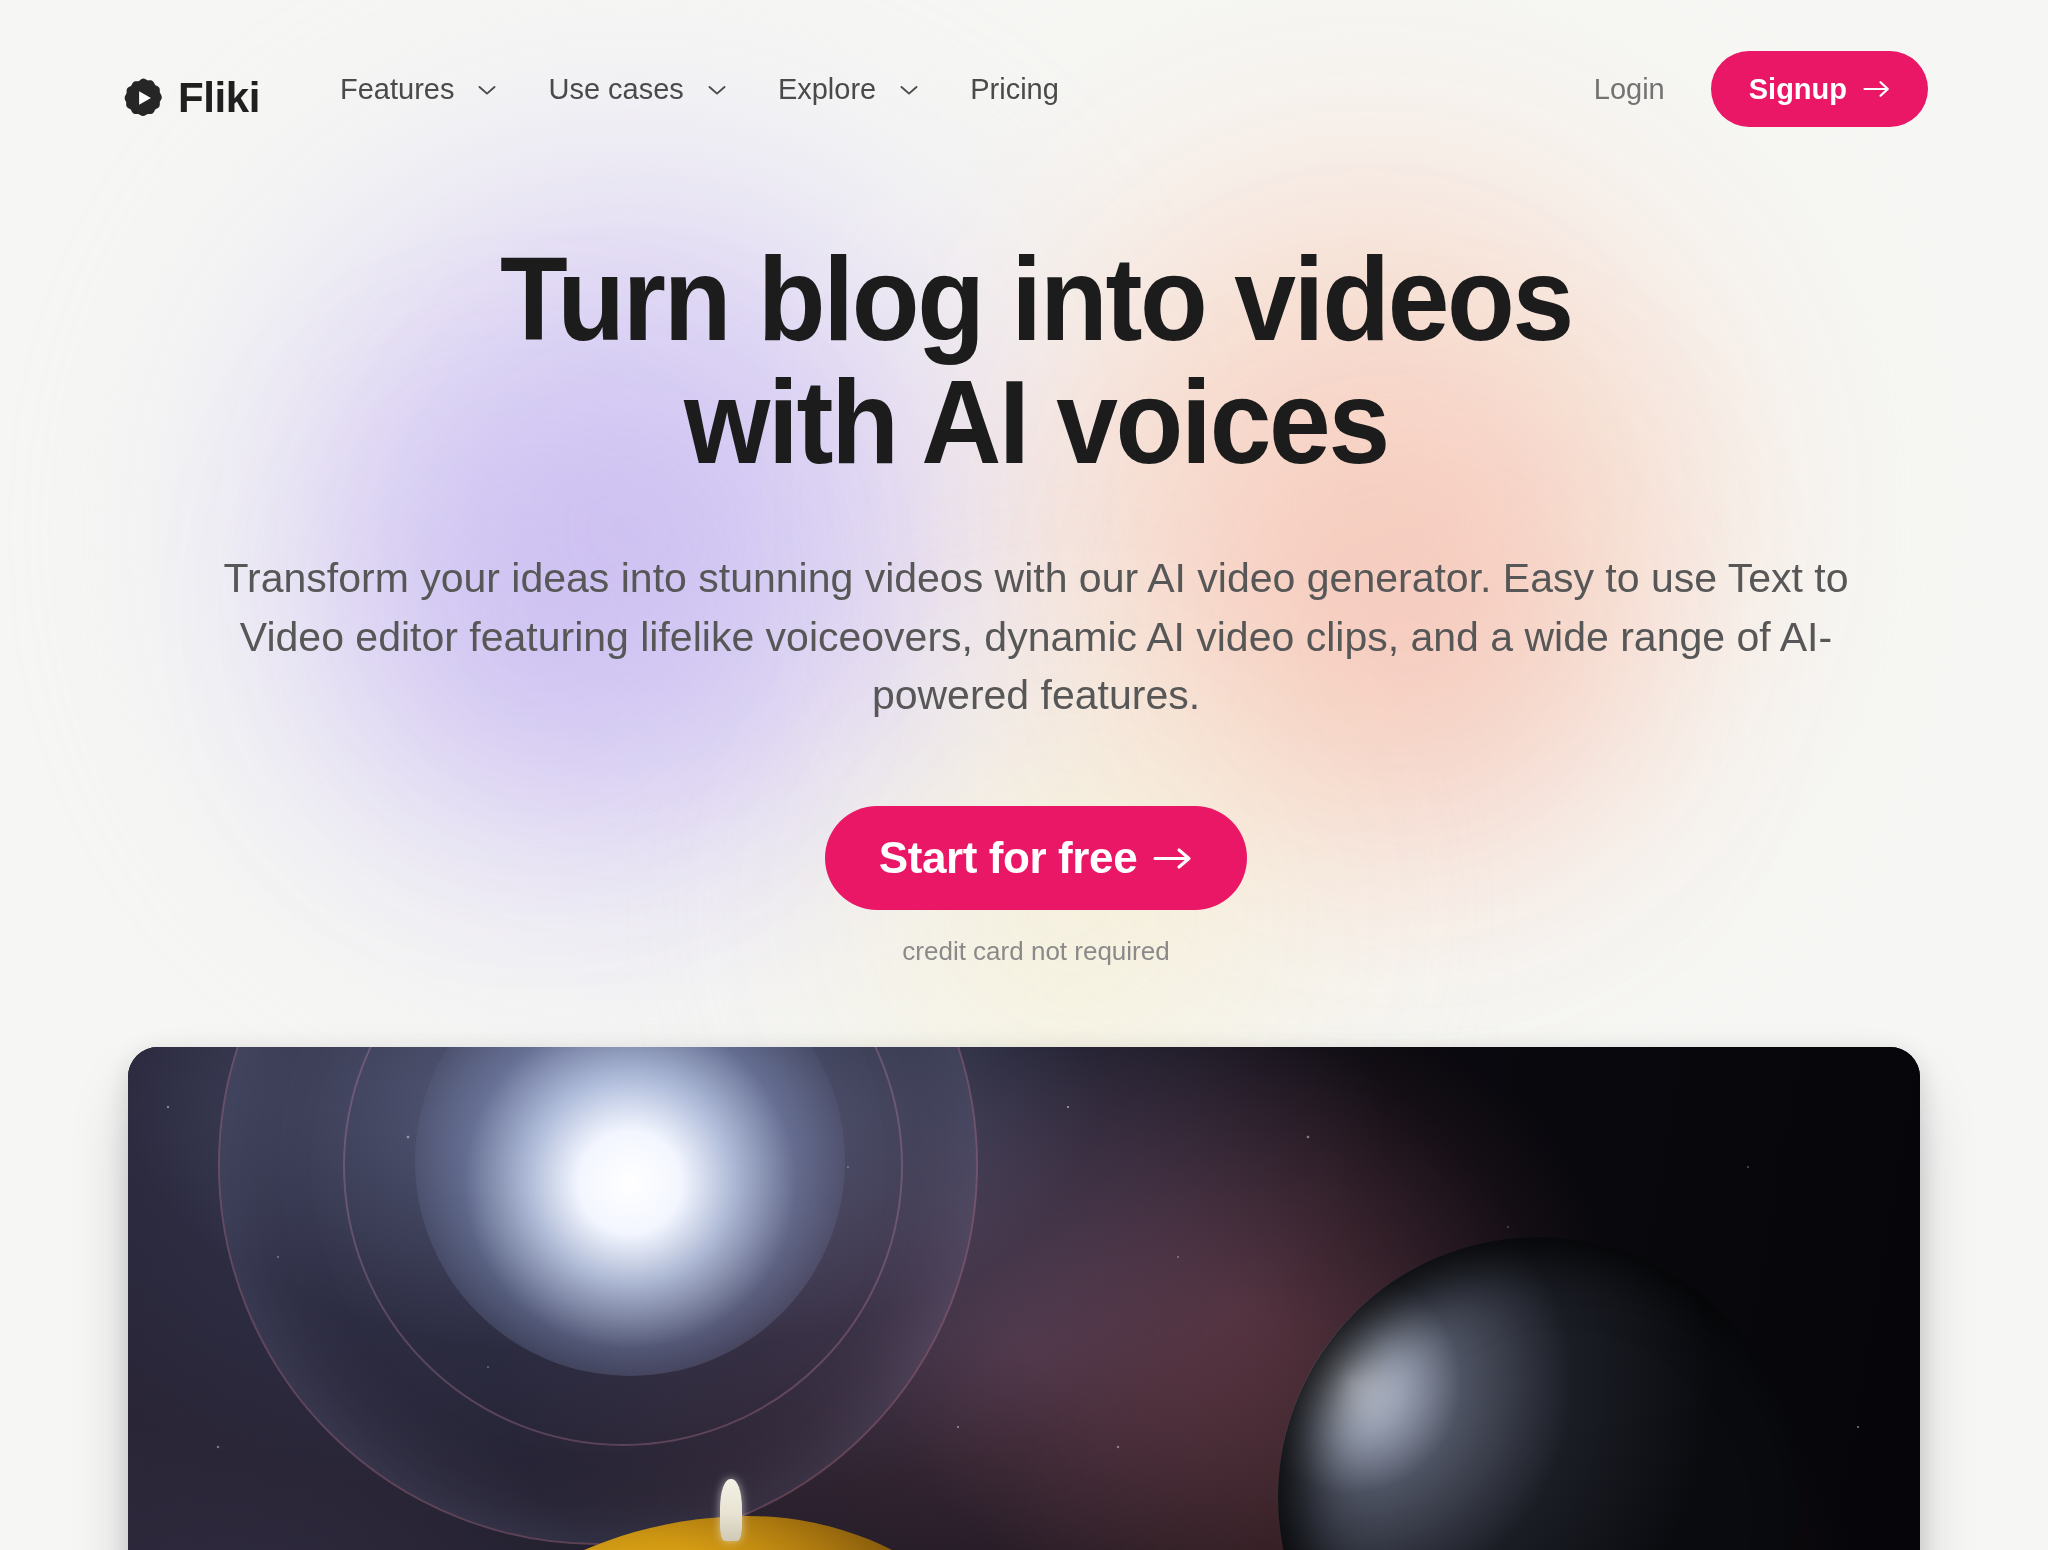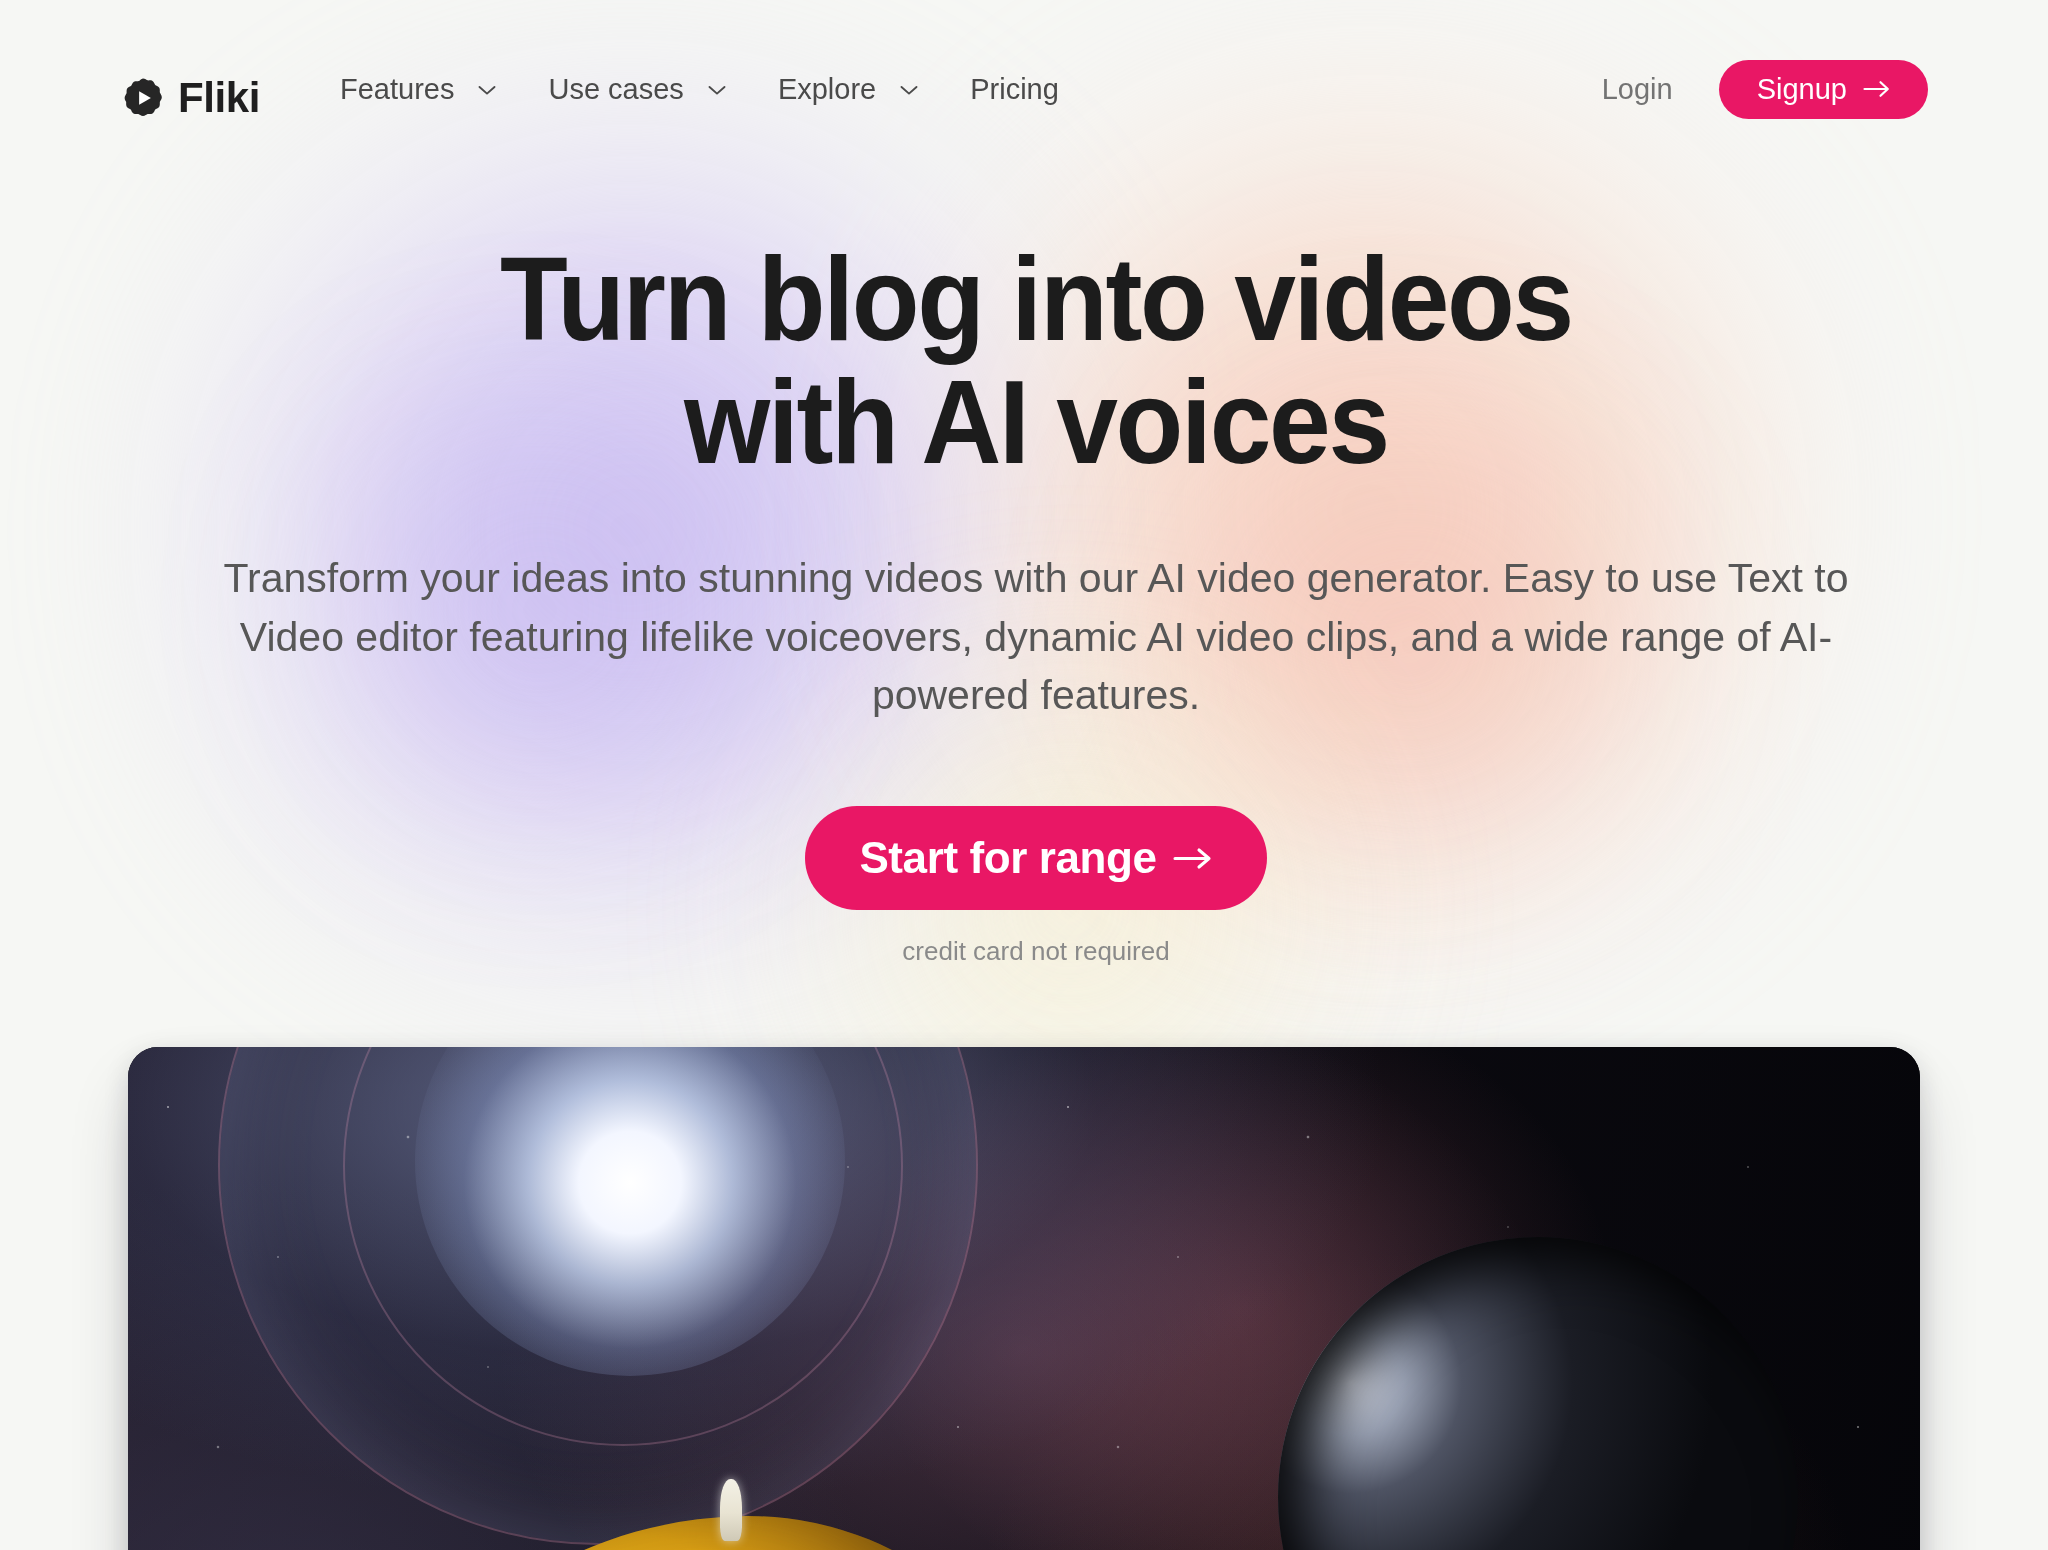--- a/index.html
+++ b/index.html
@@ -131,24 +131,24 @@
     gap: 16px;
     background: #E91765;
     color: #FFFFFF;
     border: 0;
     border-radius: 999px;
     font-family: inherit;
     cursor: pointer;
     white-space: nowrap;
   }
   .btn-signup {
-    height: 59px;
+    height: 76px;
     padding: 0 38px;
     font-size: 29px;
-    font-weight: 400;
+    font-weight: 700;
   }
   .arr { width: 27px; height: 18px; display:inline-block; flex:none; }
 
   
   .hero {
     text-align: center;
     padding-top: 60px;
     padding-left: 24px;
   }
   .hero-title {
@@ -368,21 +368,21 @@
 
     <h1 class="hero-title">
       <span>Turn blog into videos</span><br>
       <span>with AI voices</span>
     </h1>
 
     <p class="hero-sub">Transform your ideas into stunning videos with our AI video generator. Easy to use Text to Video editor featuring lifelike voiceovers, dynamic AI video clips, and a wide range of AI-powered features.</p>
 
     <div class="cta-wrap">
       <button class="btn-pill btn-start">
-        <span>Start for range</span>
+        <span>Start for free</span>
         <span class="arr">
           <svg viewBox="0 0 40 27" width="40" height="27" aria-hidden="true">
             <path d="M2 13.5h34M26 5l10 8.5-10 8.5" fill="none" stroke="#FFFFFF" stroke-width="3.1" stroke-linecap="round" stroke-linejoin="round"></path>
           </svg>
         </span>
       </button>
       <span class="cta-note">credit card not required</span>
     </div>
 
   </section>

